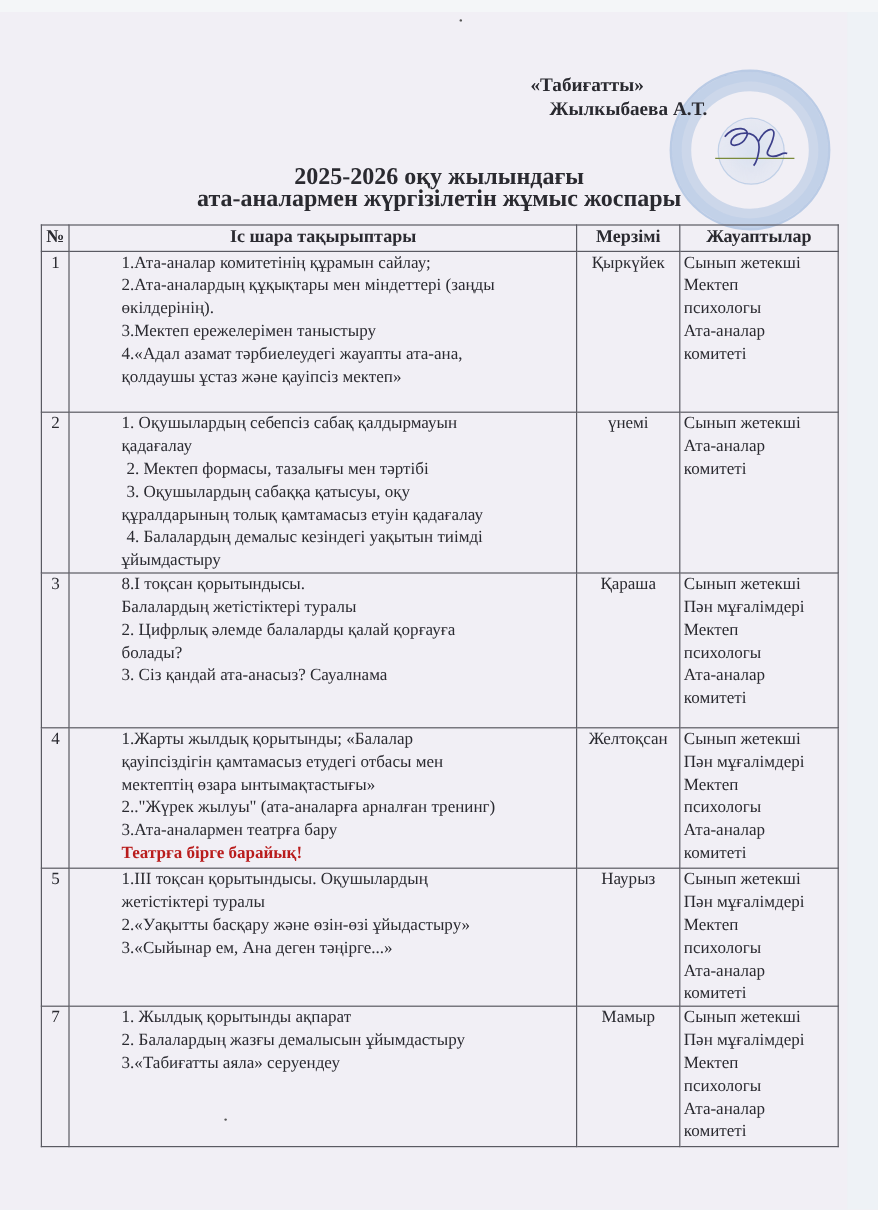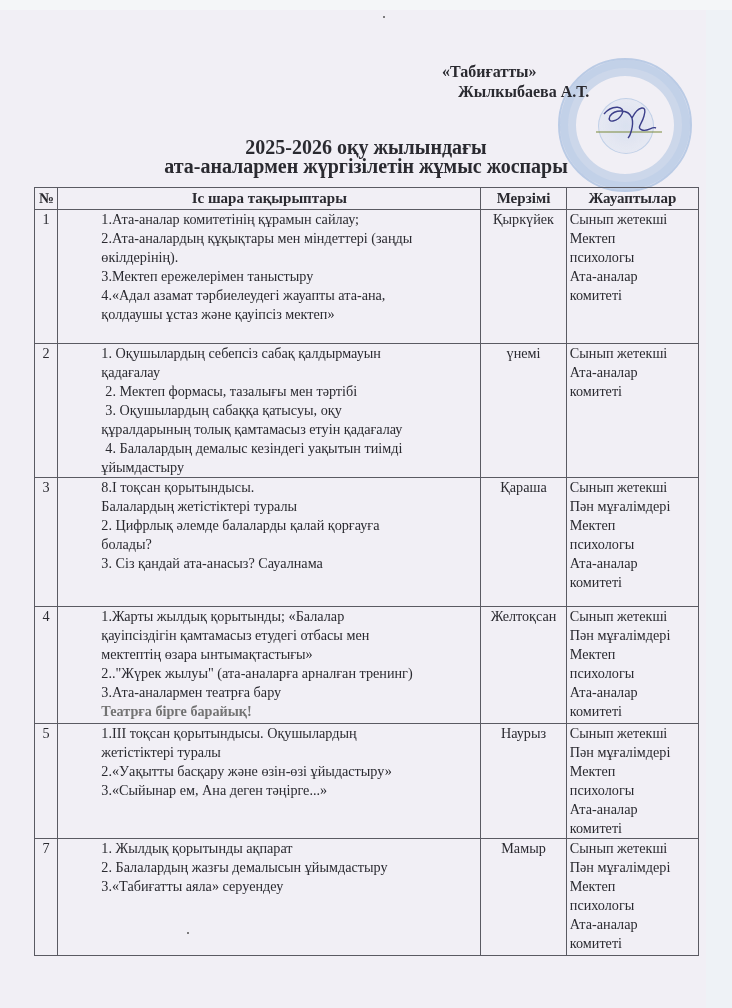--- a/index.html
+++ b/index.html
@@ -43,21 +43,21 @@
       border-collapse: collapse; font-size: 14.2px; line-height: 19px;
     }
     td, th { border: 1px solid #5a5a62; vertical-align: top; padding: 0 3px; }
     th { font-weight: bold; font-size: 15px; text-align: center; padding: 1px 3px; }
     .c-num { width: 14px; text-align: center; }
     .c-topic { width: 393px; }
     .c-date { width: 74px; text-align: center; }
     .c-resp { width: 118px; margin-top: 20px; }
     td.c-date { white-space: nowrap; }
     .line { display: block; white-space: nowrap; margin-left: 40px; }
-    .line.bold { font-weight: bold; color: #737373; }
+    .line.bold { font-weight: bold; color: #b91c1c; }
     .line.indent { padding-left: 4px; }
     .resp-line { display: block; white-space: nowrap; }
     .r1 td { height: 133px; }
     .r2 td { height: 113px; }
     .r3 td { height: 128px; }
     .r4 td { height: 116px; }
     .r5 td { height: 113px; }
     .r7 td { height: 116px; }
     .dot { position: absolute; width: 2px; height: 2px; background: #555; border-radius: 50%; }
   </style>

